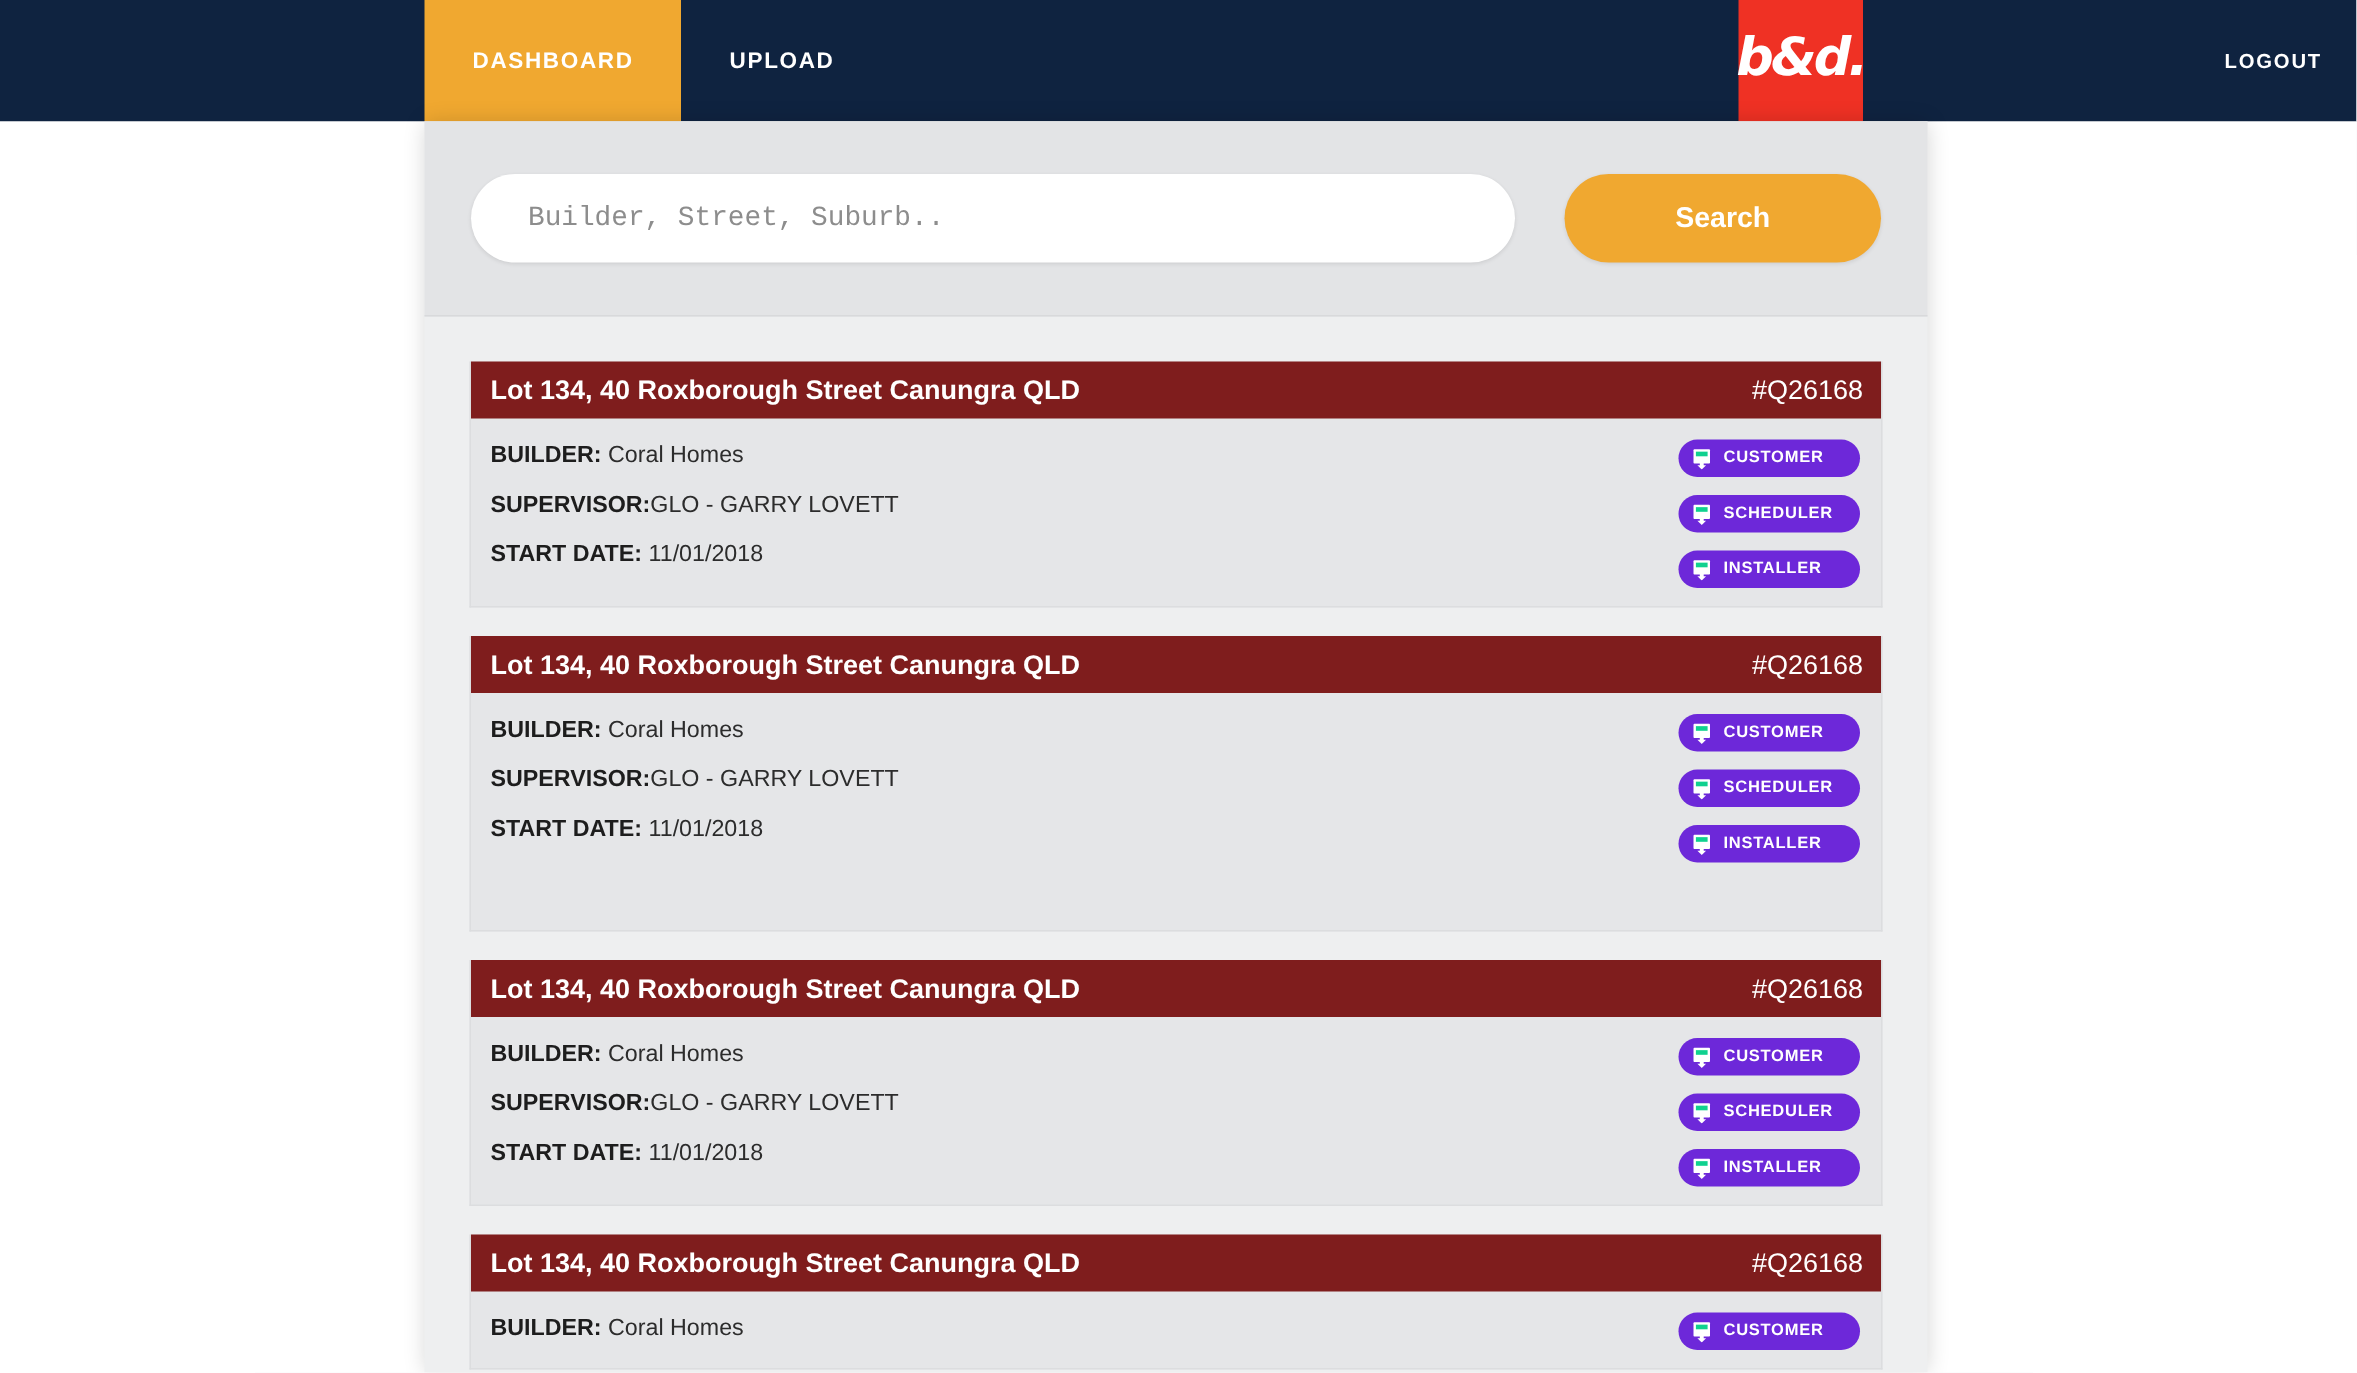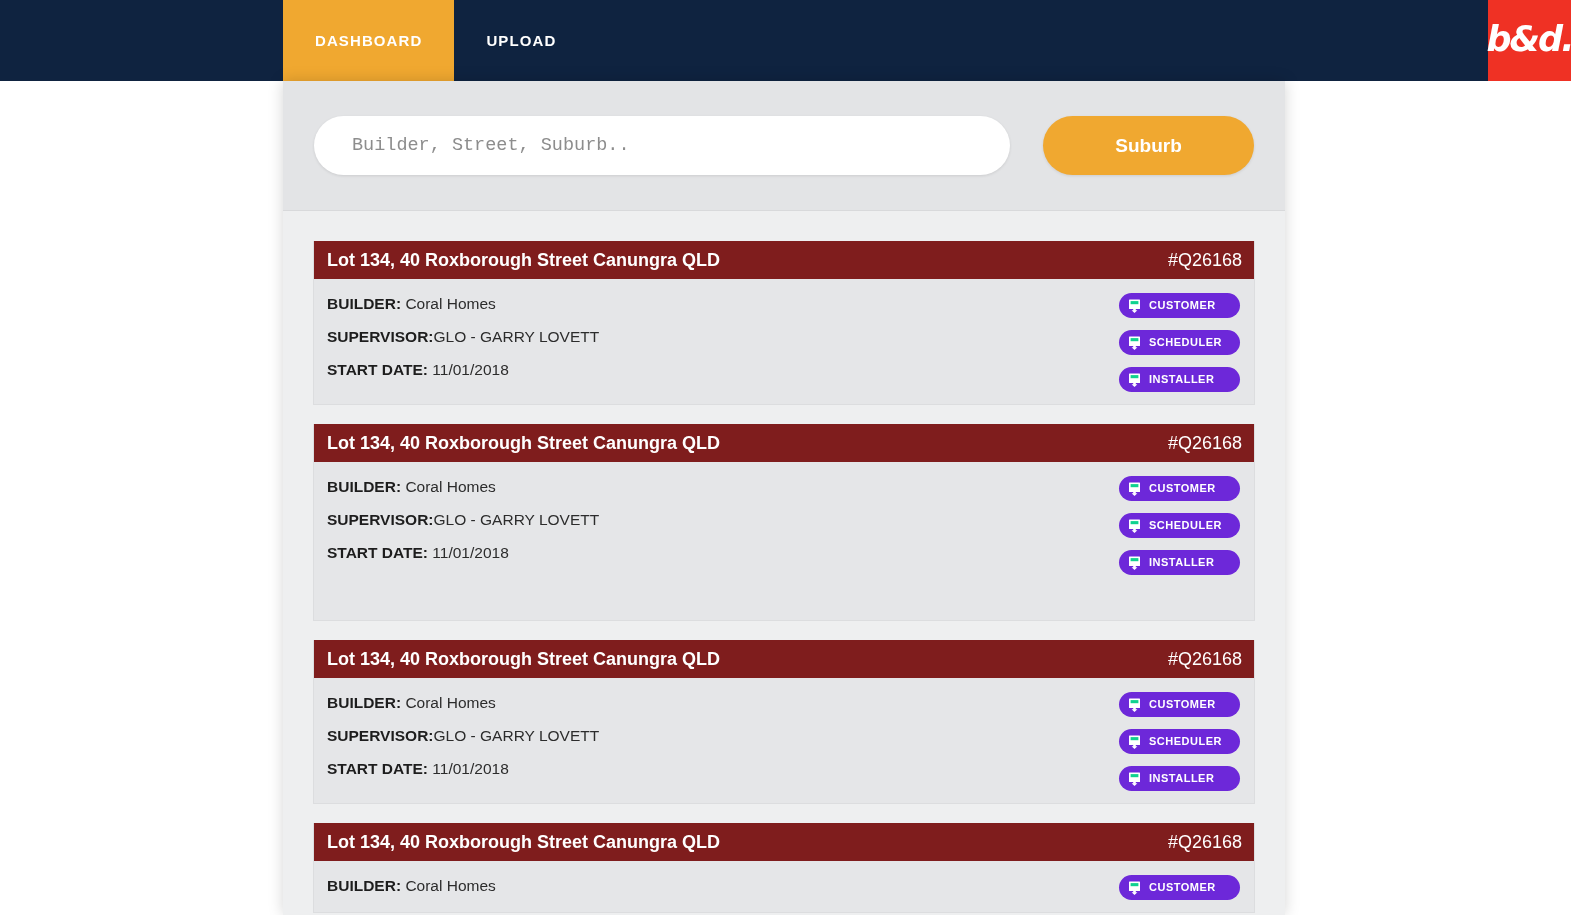--- a/index.html
+++ b/index.html
@@ -205,28 +205,31 @@
   <div class="nav-tab">
     <span>UPLOAD</span>
   </div>
 
   <div class="nav-grow"></div>
 
   <div class="logo-box">
     <span class="logo-text">b&amp;d.</span>
   </div>
 
+  <div class="nav-right">
+    <span class="logout">LOGOUT</span>
+  </div>
 </div>
 
 <div class="page">
   <div class="container">
 
     <div class="search-band">
       <input class="search-input" type="text" placeholder="Builder, Street, Suburb.." style="">
-      <button class="search-btn">Suburb</button>
+      <button class="search-btn">Search</button>
     </div>
 
     <div class="job-list">
 
       <div class="job-card">
         <div class="job-head">
           <span class="job-title">Lot 134, 40 Roxborough Street Canungra QLD</span>
           <span class="job-ref">#Q26168</span>
         </div>
         <div class="job-body">

